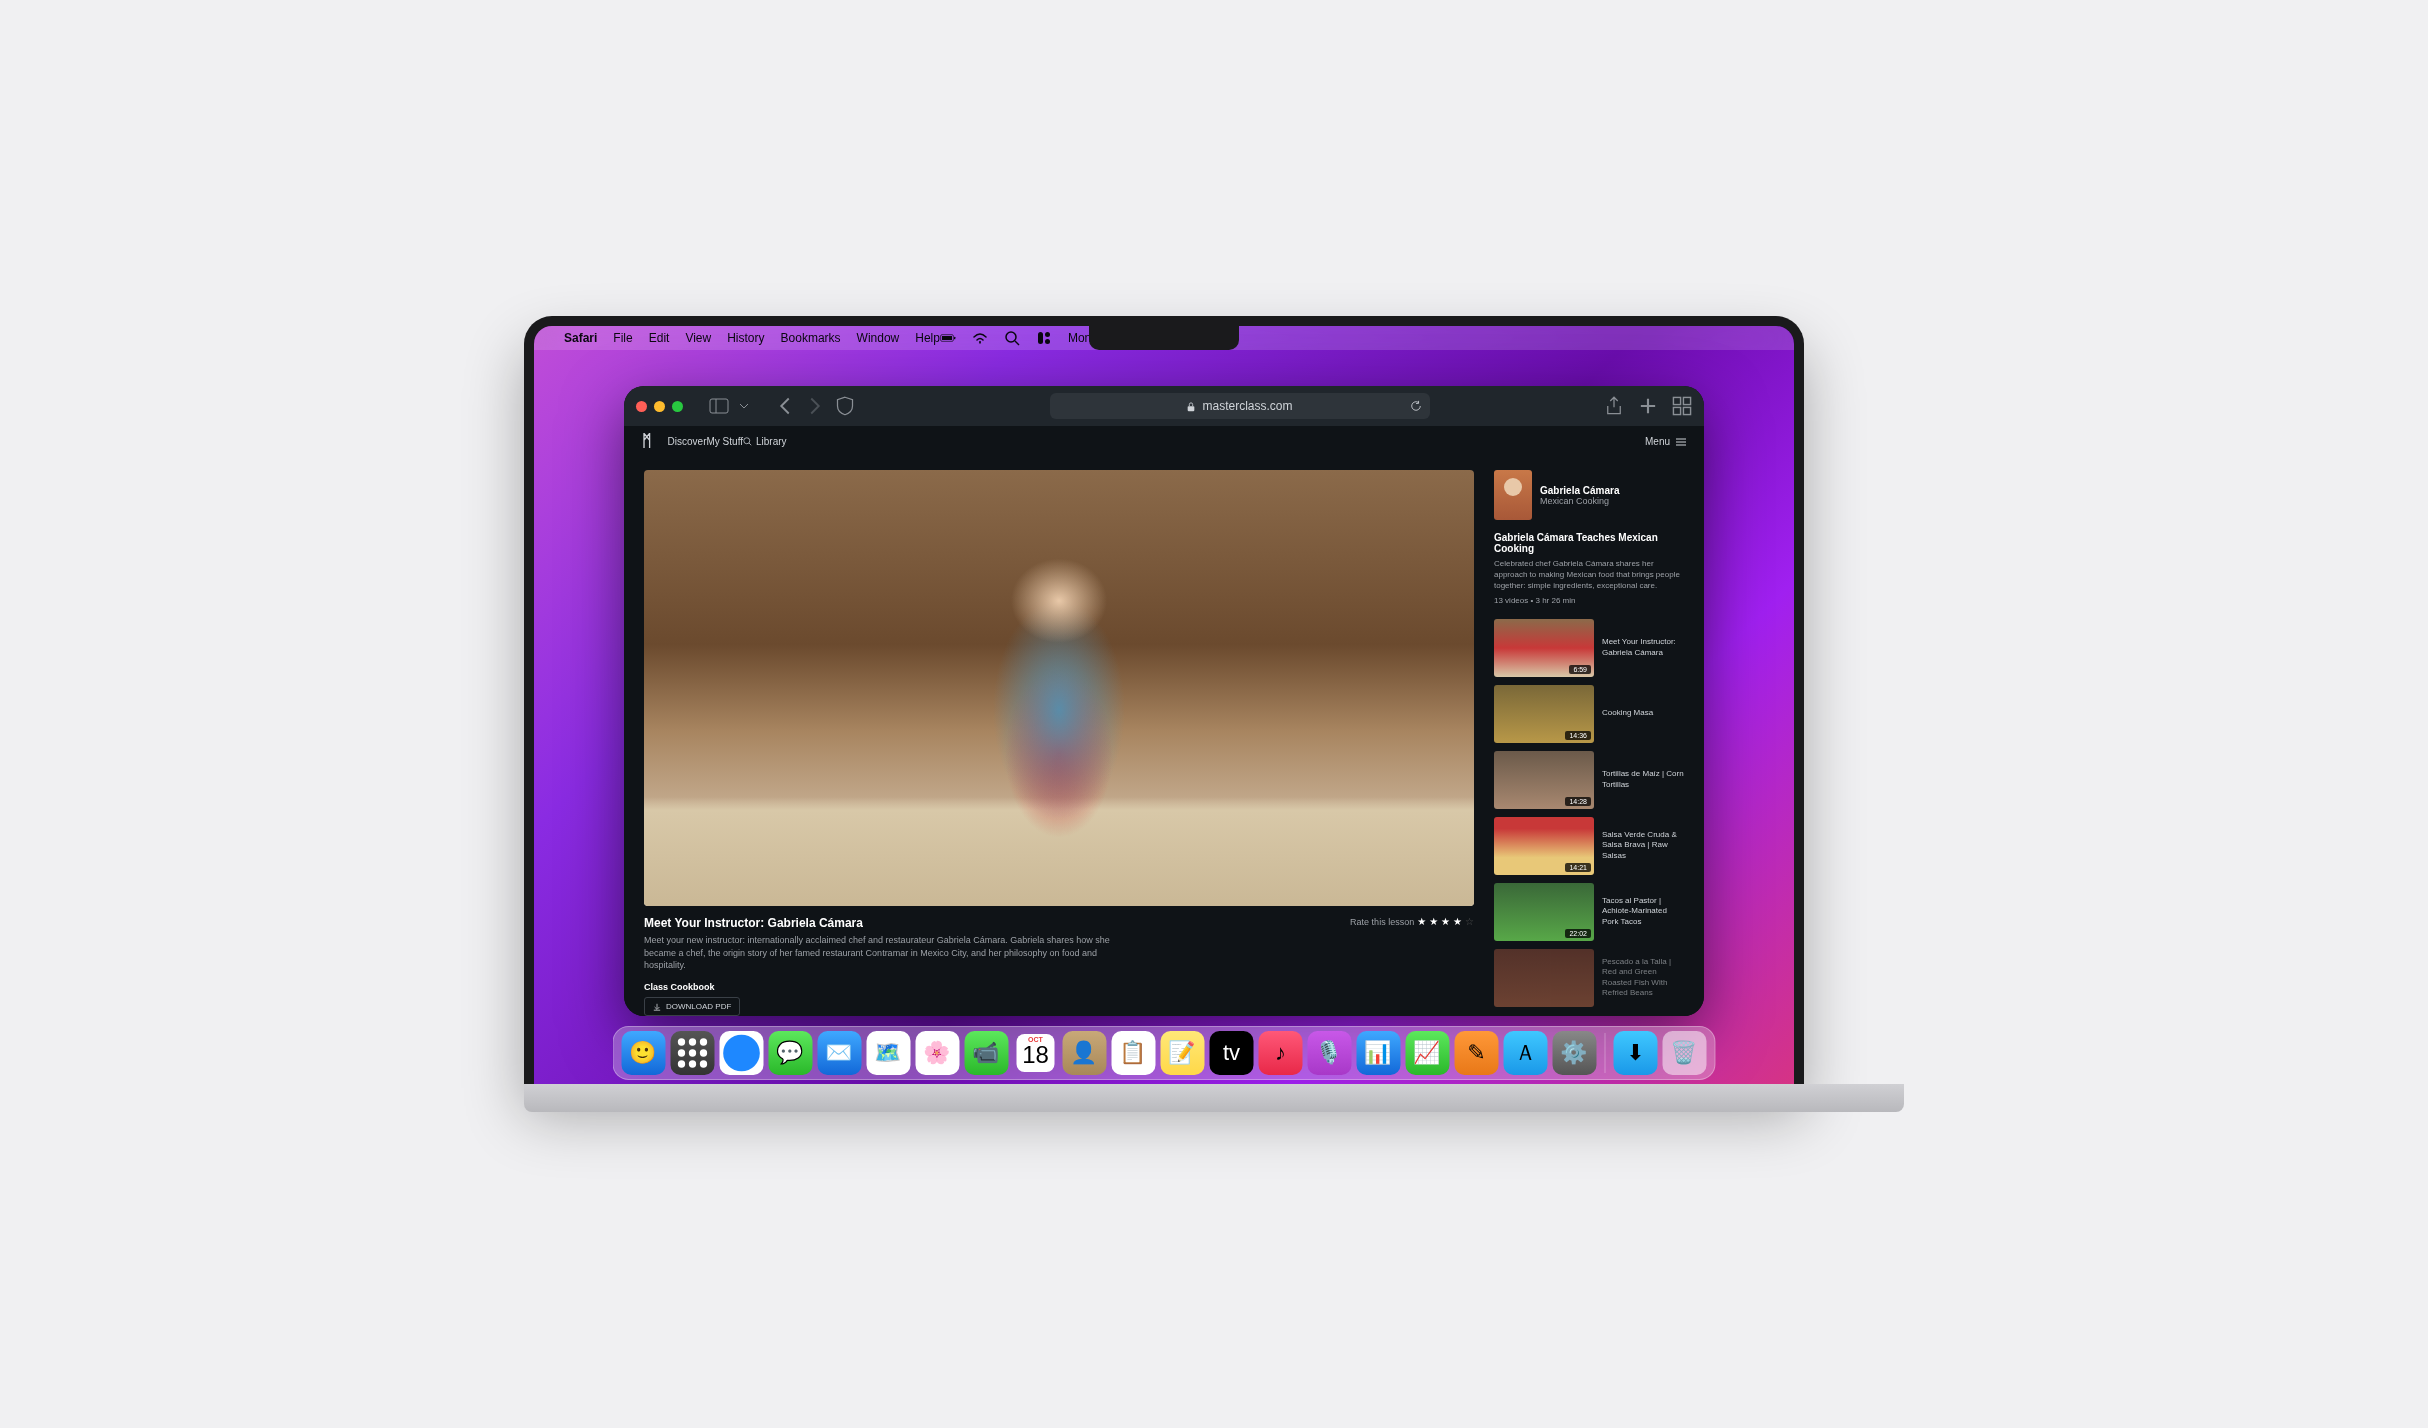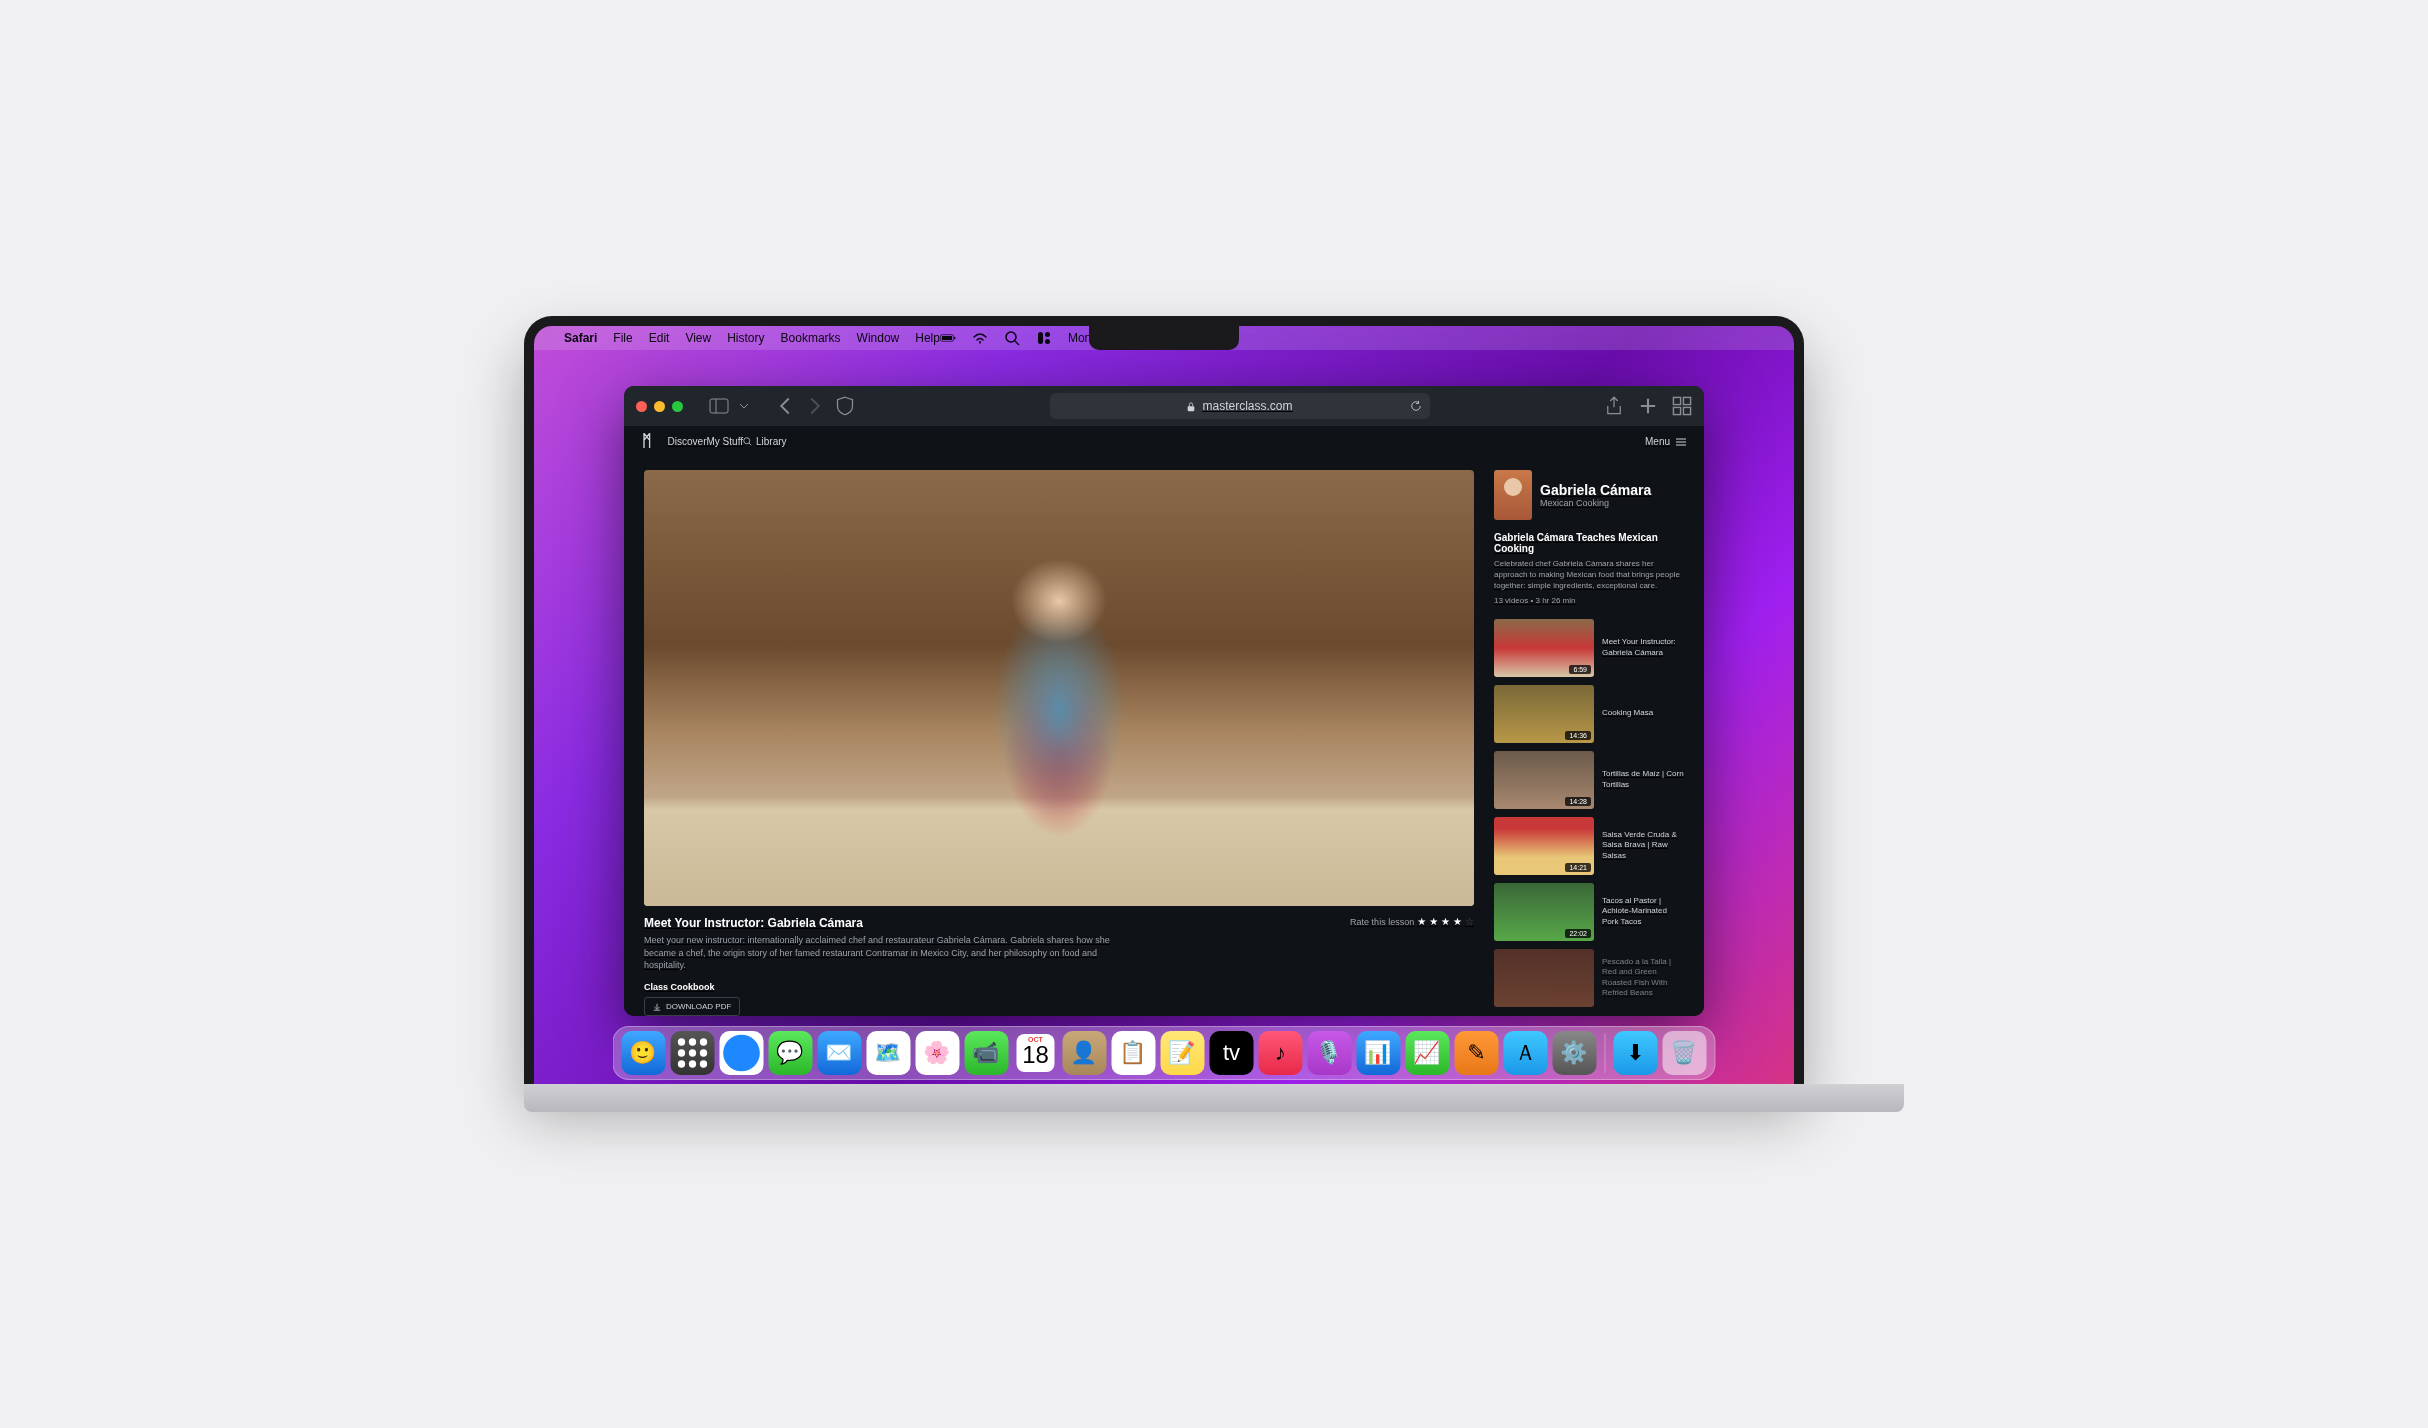--- a/index.html
+++ b/index.html
@@ -41,23 +41,23 @@
   background: rgba(255,255,255,.15); backdrop-filter: blur(20px);
 }
 .menubar-left, .menubar-right { display: flex; align-items: center; gap: 16px; }
 .menubar-left .app { font-weight: 600; }
 .apple-logo { font-size: 14px; }
 .menubar-icon { width: 16px; height: 16px; display: inline-flex; align-items: center; justify-content: center; }
 
 
 .safari-window {
   position: absolute; top: 60px; left: 90px; right: 90px; bottom: 70px;
-  background: #12171c; border-radius: 10px; overflow: hidden;
+  background: #12171c; border-radius: 20px; overflow: hidden;
   box-shadow: 0 20px 60px rgba(0,0,0,.5);
-  display: flex; flex-direction: column; text-decoration: underline;
+  display: flex; flex-direction: column;
 }
 .safari-toolbar {
   height: 40px; background: #20262c; display: flex; align-items: center; padding: 0 12px; gap: 10px;
 }
 .traffic-lights { display: flex; gap: 7px; }
 .traffic-light { width: 11px; height: 11px; border-radius: 50%; }
 .tl-red { background: #ff5f57; } .tl-yellow { background: #febc2e; } .tl-green { background: #28c840; }
 .tb-btn { width: 20px; height: 20px; display:flex;align-items:center;justify-content:center; color:#8a8f95; cursor:pointer; }
 .tb-spacer-sm { width: 6px; }
 .addr-bar {
@@ -99,21 +99,21 @@
   display:inline-flex;align-items:center;gap:5px; padding:4px 8px; border:1px solid #3a4047;
   border-radius:3px; font-size:8px; color:#cfd3d8; cursor:pointer;
 }
 .rate-stars { display:flex; gap:3px; align-items:center; color:#9ca0a6; font-size:9px; }
 .star { color:#fff; font-size:10px; }
 
 .mc-side { width: 190px; display:flex; flex-direction:column; font-size:10px; }
 .instructor-card { display:flex; gap:8px; align-items:center; margin-bottom:12px; }
 .instructor-thumb { width:38px; height:50px; background: linear-gradient(#c87848, #a85838); border-radius:3px; position:relative; }
 .instructor-thumb::after{content:'';position:absolute;top:8px;left:50%;transform:translateX(-50%);width:18px;height:18px;background:#e8c8a8;border-radius:50%;}
-.instructor-name { font-weight:700; font-size:14px; color:#fff; }
+.instructor-name { font-weight:700; font-size:10px; color:#fff; }
 .instructor-sub { color:#9ca0a6; font-size:9px; }
 .course-title { font-weight:700; font-size:10px; color:#fff; margin-bottom:4px; }
 .course-desc { color:#9ca0a6; font-size:8px; line-height:1.4; margin-bottom:4px; }
 .course-stats { color:#9ca0a6; font-size:8px; margin-bottom:14px; }
 .lesson-list { display:flex; flex-direction:column; gap:8px; overflow:hidden; }
 .lesson-item { display:flex; gap:8px; align-items:center; cursor:pointer; }
 .lesson-thumb { width: 100px; height: 58px; border-radius:3px; position:relative; flex-shrink:0; }
 .lesson-dur { position:absolute; bottom:3px; right:3px; background:rgba(0,0,0,.75); color:#fff; font-size:7px; padding:1px 4px; border-radius:2px; }
 .lesson-item-title { font-size:8px; color:#cfd3d8; line-height:1.3; }
 .th1 { background: linear-gradient(#8b6a4a 0%, #c83838 50%, #d8c8a8 100%); }

